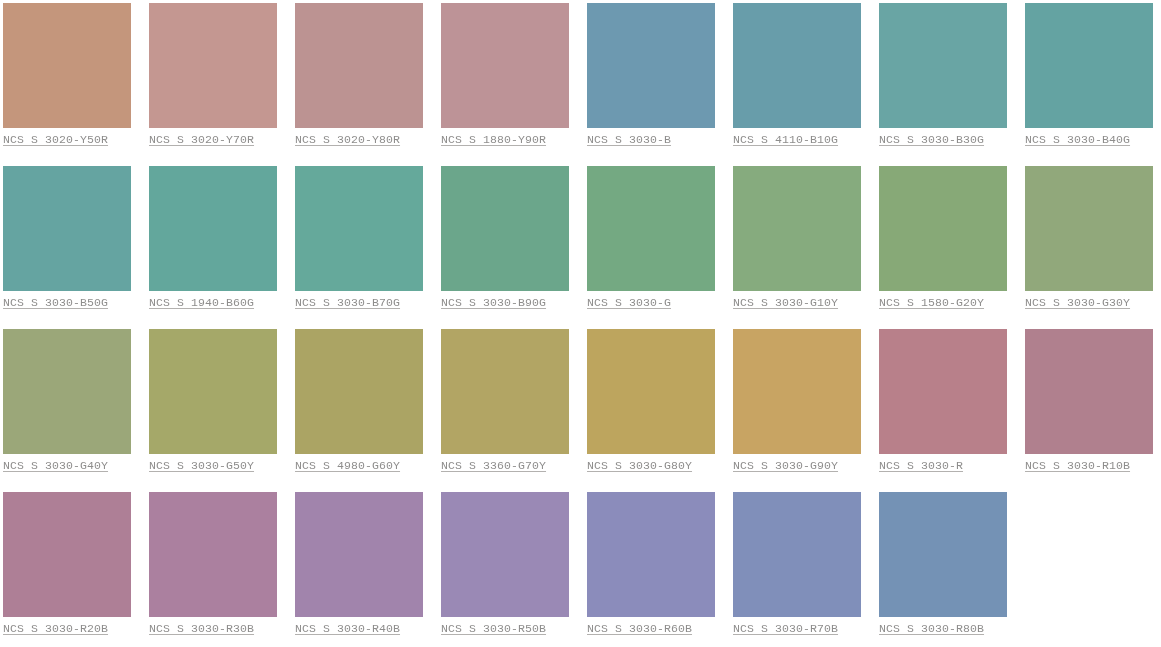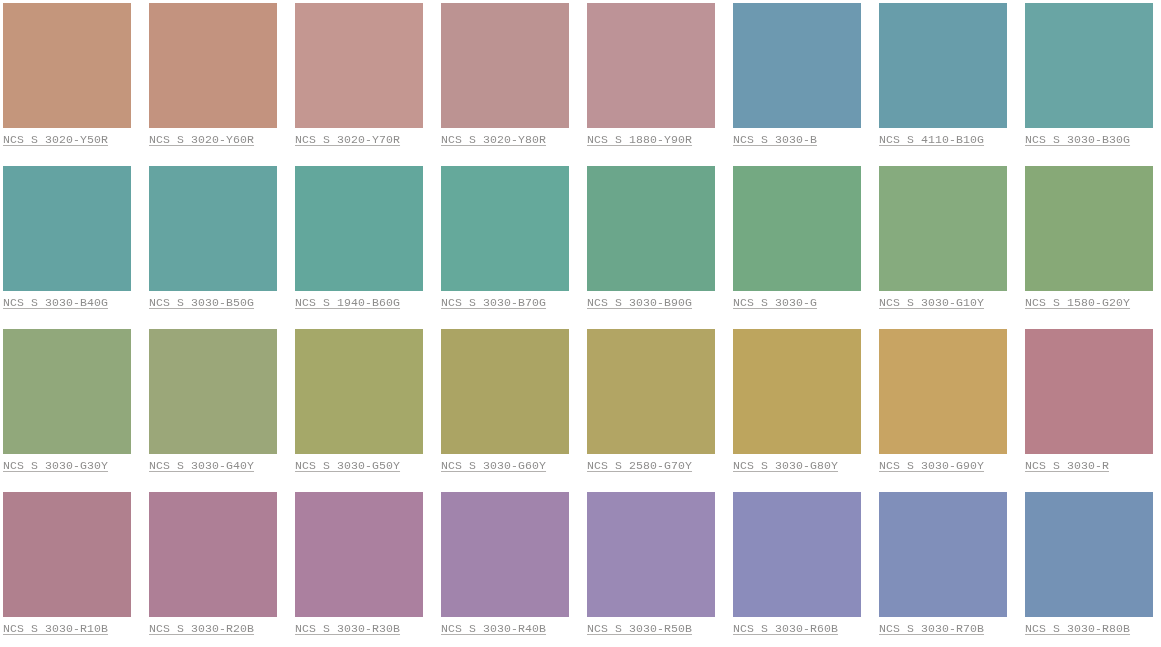--- a/index.html
+++ b/index.html
@@ -49,24 +49,20 @@
     cursor: pointer;
   }
 </style>
 </head>
 <body>
 
 <div id="swatch-grid">
     <div class="swatch-cell">
       <div class="swatch-chip" style="background-color: rgb(196, 150, 124);"></div>
       <a class="swatch-label">NCS S 3020-Y50R</a>
-    </div>
-    <div class="swatch-cell">
-      <div class="swatch-chip" style="background-color: rgb(195, 147, 127);"></div>
-      <a class="swatch-label">NCS S 3020-Y60R</a>
     </div>
     <div class="swatch-cell">
       <div class="swatch-chip" style="background-color: rgb(196, 151, 145);"></div>
       <a class="swatch-label">NCS S 3020-Y70R</a>
     </div>
     <div class="swatch-cell">
       <div class="swatch-chip" style="background-color: rgb(188, 147, 146);"></div>
       <a class="swatch-label">NCS S 3020-Y80R</a>
     </div>
     <div class="swatch-cell">
@@ -124,25 +120,25 @@
     <div class="swatch-cell">
       <div class="swatch-chip" style="background-color: rgb(155, 167, 121);"></div>
       <a class="swatch-label">NCS S 3030-G40Y</a>
     </div>
     <div class="swatch-cell">
       <div class="swatch-chip" style="background-color: rgb(165, 168, 105);"></div>
       <a class="swatch-label">NCS S 3030-G50Y</a>
     </div>
     <div class="swatch-cell">
       <div class="swatch-chip" style="background-color: rgb(171, 164, 100);"></div>
-      <a class="swatch-label">NCS S 3030-G60Y</a>
+      <a class="swatch-label">NCS S 4980-G60Y</a>
     </div>
     <div class="swatch-cell">
       <div class="swatch-chip" style="background-color: rgb(178, 165, 100);"></div>
-      <a class="swatch-label">NCS S 2580-G70Y</a>
+      <a class="swatch-label">NCS S 3360-G70Y</a>
     </div>
     <div class="swatch-cell">
       <div class="swatch-chip" style="background-color: rgb(189, 165, 94);"></div>
       <a class="swatch-label">NCS S 3030-G80Y</a>
     </div>
     <div class="swatch-cell">
       <div class="swatch-chip" style="background-color: rgb(200, 164, 99);"></div>
       <a class="swatch-label">NCS S 3030-G90Y</a>
     </div>
     <div class="swatch-cell">

